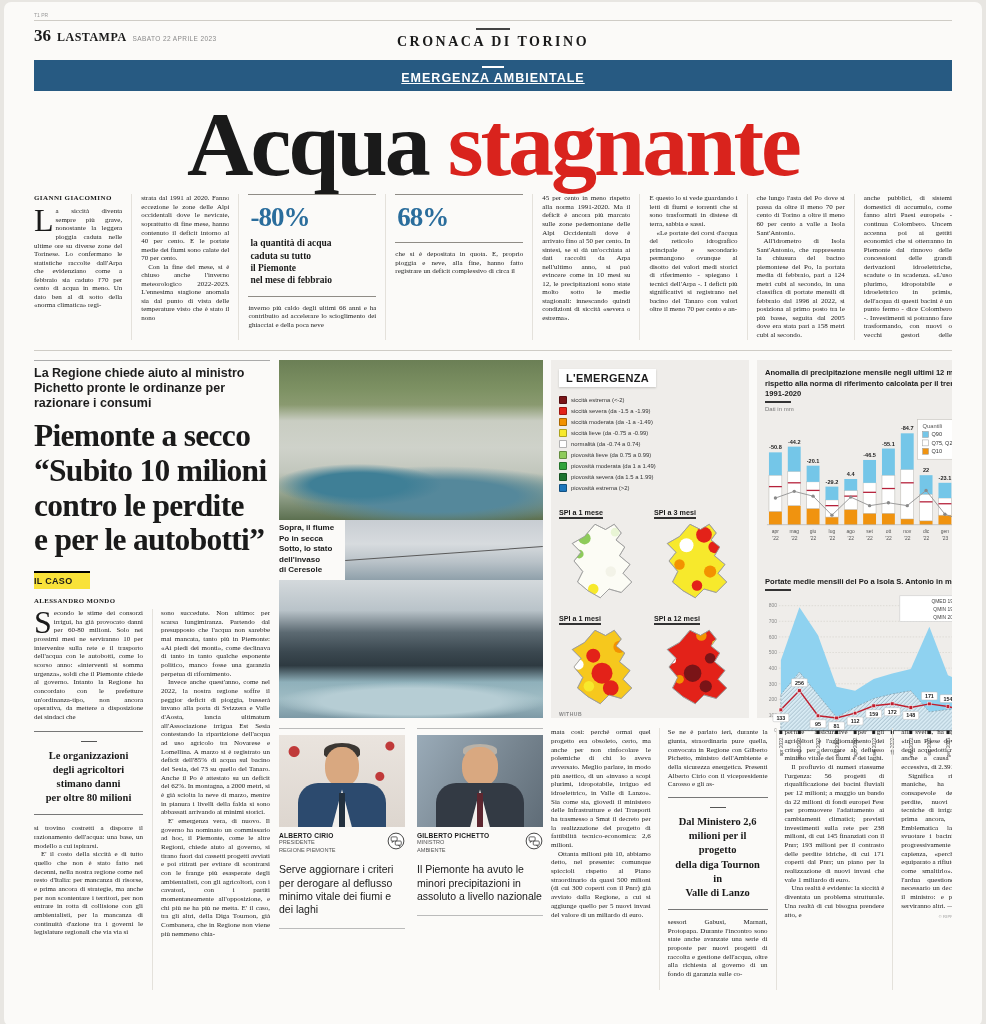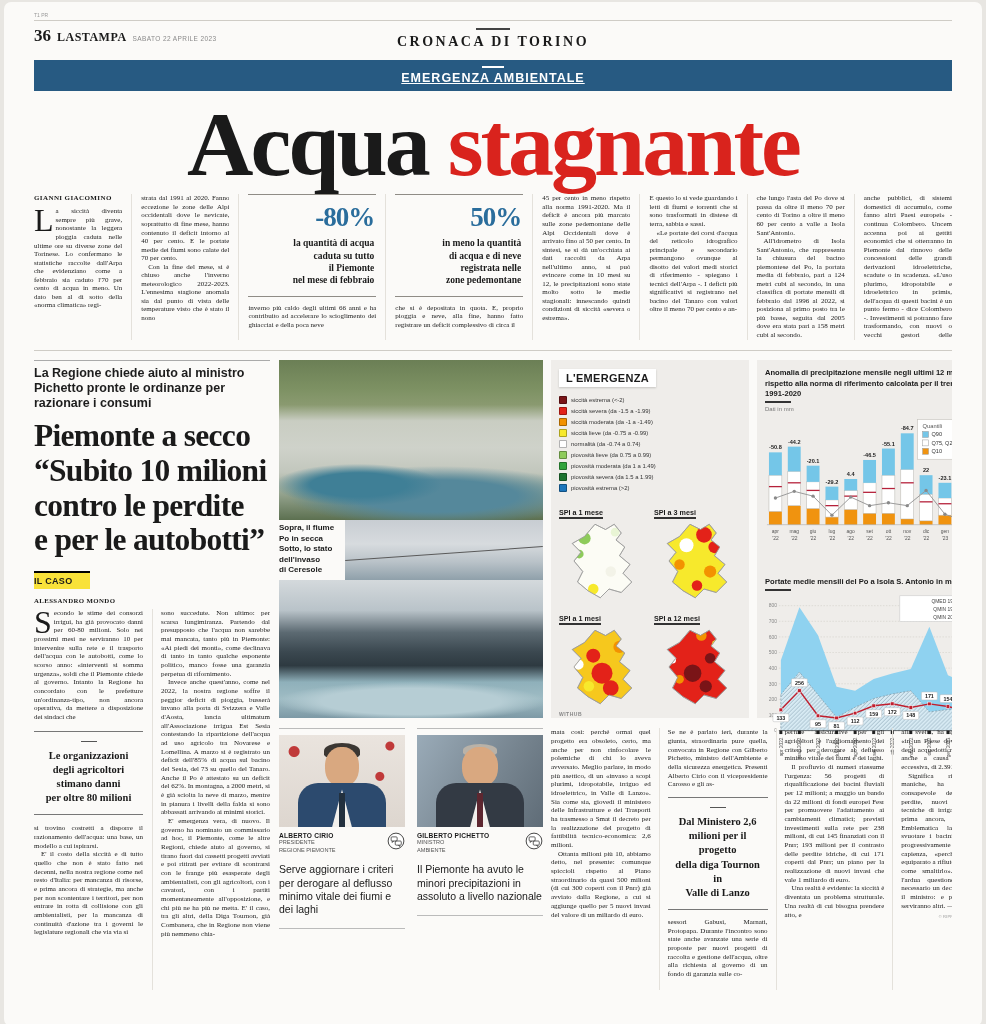--- a/index.html
+++ b/index.html
@@ -23,21 +23,21 @@
   h1.mainhead .red{color:#d9231d;}
   .deck{text-align:center;font:400 15.5px/1.3 "Liberation Serif",serif;color:#111;margin:10px 40px 12px 40px;}
   .lead-cols{display:flex;gap:9px;height:146px;overflow:hidden;margin-top:6px;}
   .lcol{flex:1;font:400 7px/1.22 "Liberation Serif",serif;text-align:justify;overflow:hidden;}
   .lcol+.lcol{border-left:1px solid #e4e1db;padding-left:9px;}
   .lcol.wide{flex:1.45;}
   .para{margin:0;}
   .para+.para{text-indent:7px;}
   .byline{font:700 7px "Liberation Serif",serif;letter-spacing:.4px;margin:0 0 5px 0;}
   .drop{float:left;font:400 32px/26px "Liberation Serif",serif;padding-right:2px;}
-  .stat{border-top:1px solid #8f8c86;border-bottom:1px solid #8f8c86;text-align:right;padding:7px 2px 9px 2px;margin-bottom:7px;}
+  .stat{border-top:1px solid #8f8c86;border-bottom:1px solid #8f8c86;text-align:left;padding:7px 2px 9px 2px;margin-bottom:7px;}
   .stat .num{font:700 27px "Liberation Serif",serif;color:#2a6d9c;letter-spacing:-1px;}
   .stat .txt{font:700 9.5px/1.3 "Liberation Serif",serif;margin-top:4px;}
   .secdiv{border-top:1px solid #cfccc6;margin-top:10px;}
   .bottom{display:flex;gap:9px;margin-top:9px;height:630px;overflow:hidden;}
   .leftart{width:236px;flex:none;}
   .kicker{border-top:1px solid #aaa;padding-top:5px;font:700 12.5px/1.2 "Liberation Sans",sans-serif;color:#1d1d1d;}
   .lhead{font:700 31.5px/1.1 "Liberation Serif",serif;letter-spacing:-.7px;margin:8px 0 12px 0;white-space:pre-line;}
   .caso{display:inline-block;background:#f9e23a;border-top:2px solid #000;font:700 9px "Liberation Sans",sans-serif;
         padding:3px 18px 3px 0;letter-spacing:.3px;margin-bottom:8px;}
   .leftcols{display:flex;gap:9px;height:430px;overflow:hidden;}
@@ -148,25 +148,21 @@
 caduta su tutto
 il Piemonte
 nel mese di febbraio</div>
         </div>
         <div>
             <p class="para">inverno più caldo degli ultimi 66 anni e ha contribuito ad accelerare lo scioglimento dei ghiacciai e della poca neve</p>
           </div>
       </div>
       <div class="lcol wide">
         <div class="stat">
-          <div class="num">50%</div>
-          <div class="txt" style="white-space:pre-line">in meno la quantità
-di acqua e di neve
-registrata nelle
-zone pedemontane</div>
+          <div class="num">68%</div>
         </div>
         <div>
             <p class="para">che si è depositata in quota. E, proprio pioggia e neve, alla fine, hanno fatto registrare un deficit complessivo di circa il</p>
           </div>
       </div>
       <div class="lcol">
           <p class="para">45 per cento in meno rispetto alla norma 1991-2020. Ma il deficit è ancora più marcato sulle zone pedemontane delle Alpi Occidentali dove è arrivato fino al 50 per cento. In sintesi, se si dà un'occhiata ai dati raccolti da Arpa nell'ultimo anno, si può evincere come in 10 mesi su 12, le precipitazioni sono state molto sotto le medie stagionali: innescando quindi condizioni di siccità «severa o estrema».</p>
         </div>
       <div class="lcol">
           <p class="para">E questo lo si vede guardando i letti di fiumi e torrenti che si sono trasformati in distese di terra, sabbia e sassi.</p>

